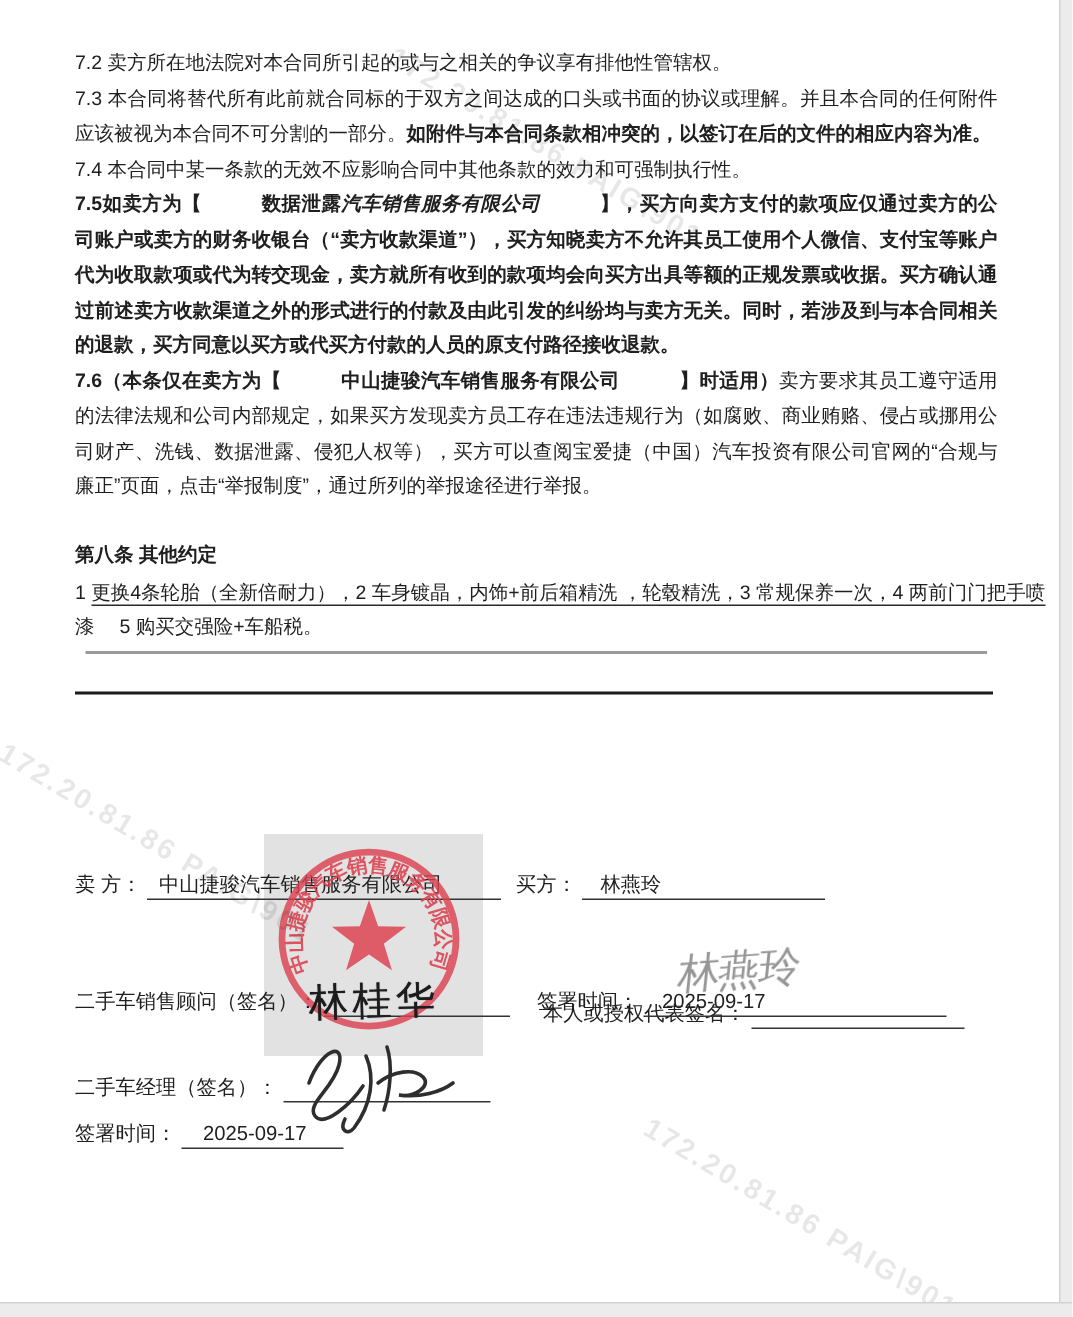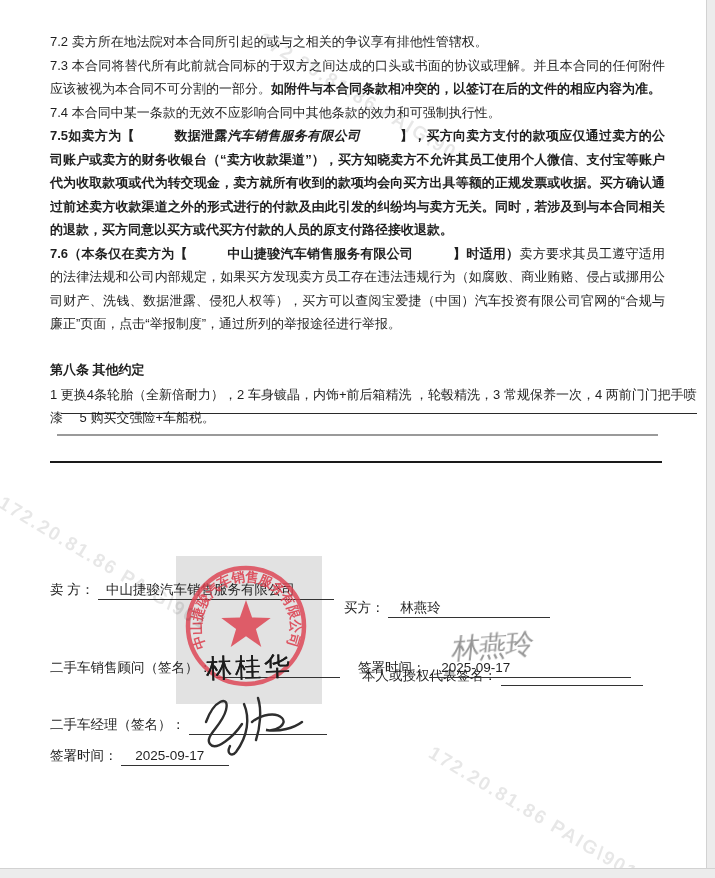--- a/index.html
+++ b/index.html
@@ -13,21 +13,21 @@
   .body-text{
     position:absolute;left:50px;top:0;width:615px;
     padding-top:30px;z-index:2;
     font-size:13px;line-height:23.5px;text-align:justify;
   }
   .body-text p{margin:0;}
   .bold{font-weight:bold;}
   .bold-italic{font-weight:bold;font-style:italic;}
   .sec8-title{margin-top:22px !important;font-weight:bold;line-height:23px;}
   .sec8-item{margin-top:2px !important;white-space:nowrap;}
-  .sec8-item .uline{border-bottom:1.5px solid #2a2a2a;padding-bottom:11px;}
+  .sec8-item .uline{border-bottom:1.5px solid #2a2a2a;padding-bottom:1px;}
   
   .rule{position:absolute;height:0;z-index:2;}
   .rule-gray{left:57px;top:434px;width:601px;border-top:2px solid #9a9a9a;}
   .rule-black{left:50px;top:461px;width:612px;border-top:2px solid #1a1a1a;}
   
   .sig-row{position:absolute;z-index:2;font-size:13.5px;white-space:nowrap;}
   .sig-label{display:inline-block;vertical-align:bottom;line-height:20px;}
   .sig-cell{
     display:inline-block;vertical-align:bottom;line-height:19px;height:19px;
     border-bottom:1.2px solid #333;
@@ -95,21 +95,21 @@
   </div>
   <div class="sig-row" style="left:50px;top:703px;margin-top:12px;">
     <span class="sig-label">二手车经理（签名）：</span>
     <span class="sig-cell" style="width:138px;"></span>
   </div>
   <div class="sig-row" style="left:50px;top:746px;">
     <span class="sig-label">签署时间：</span>
     <span class="sig-cell" style="width:94px;padding-left:14px;">2025-09-17</span>
   </div>
 
-  <div class="sig-row" style="left:344px;top:580px;margin-top:18px;">
+  <div class="sig-row" style="left:344px;top:580px;">
     <span class="sig-label">买方：</span>
     <span class="sig-cell" style="width:150px;padding-left:12px;">林燕玲</span>
   </div>
   <div class="sig-row" style="left:362px;top:619px;margin-top:47px;">
     <span class="sig-label">本人或授权代表签名：</span>
     <span class="sig-cell" style="width:142px;"></span>
   </div>
   <div class="sig-row" style="left:358px;top:658px;">
     <span class="sig-label">签署时间：</span>
     <span class="sig-cell" style="width:190px;padding-left:12px;">2025-09-17</span>

